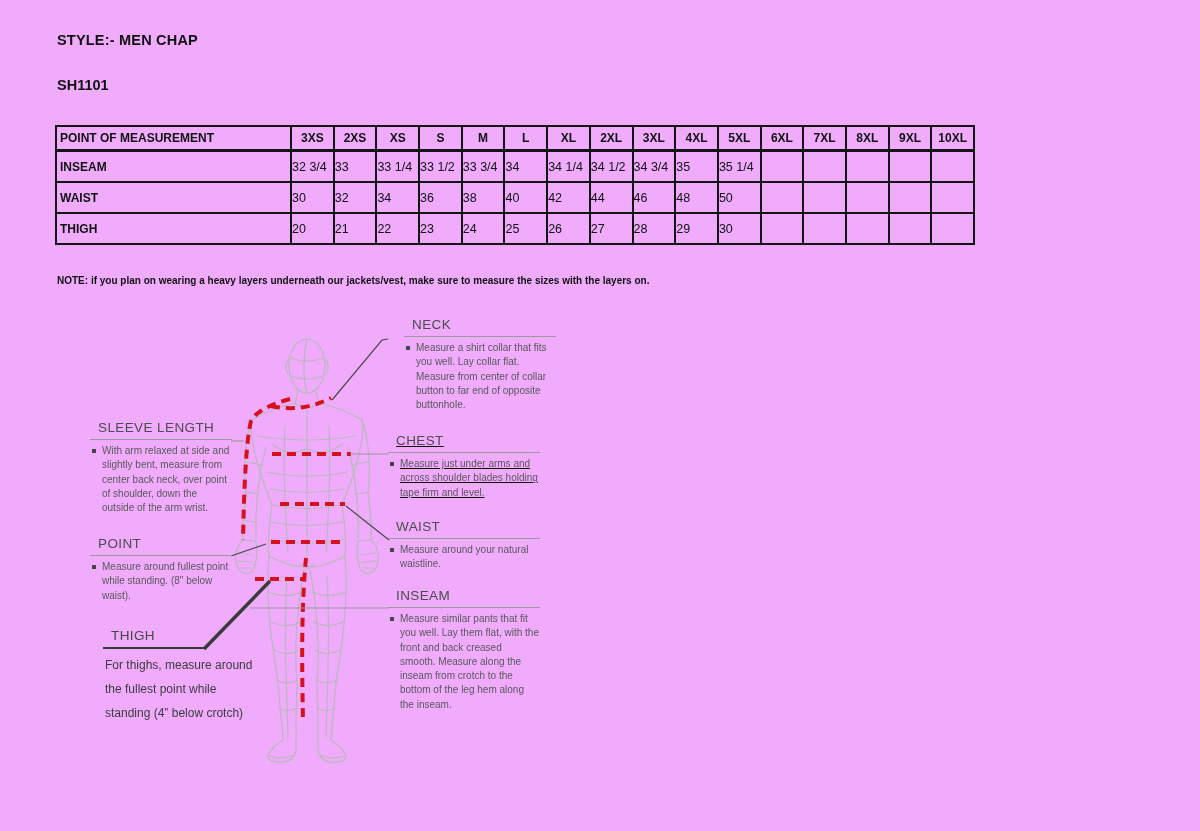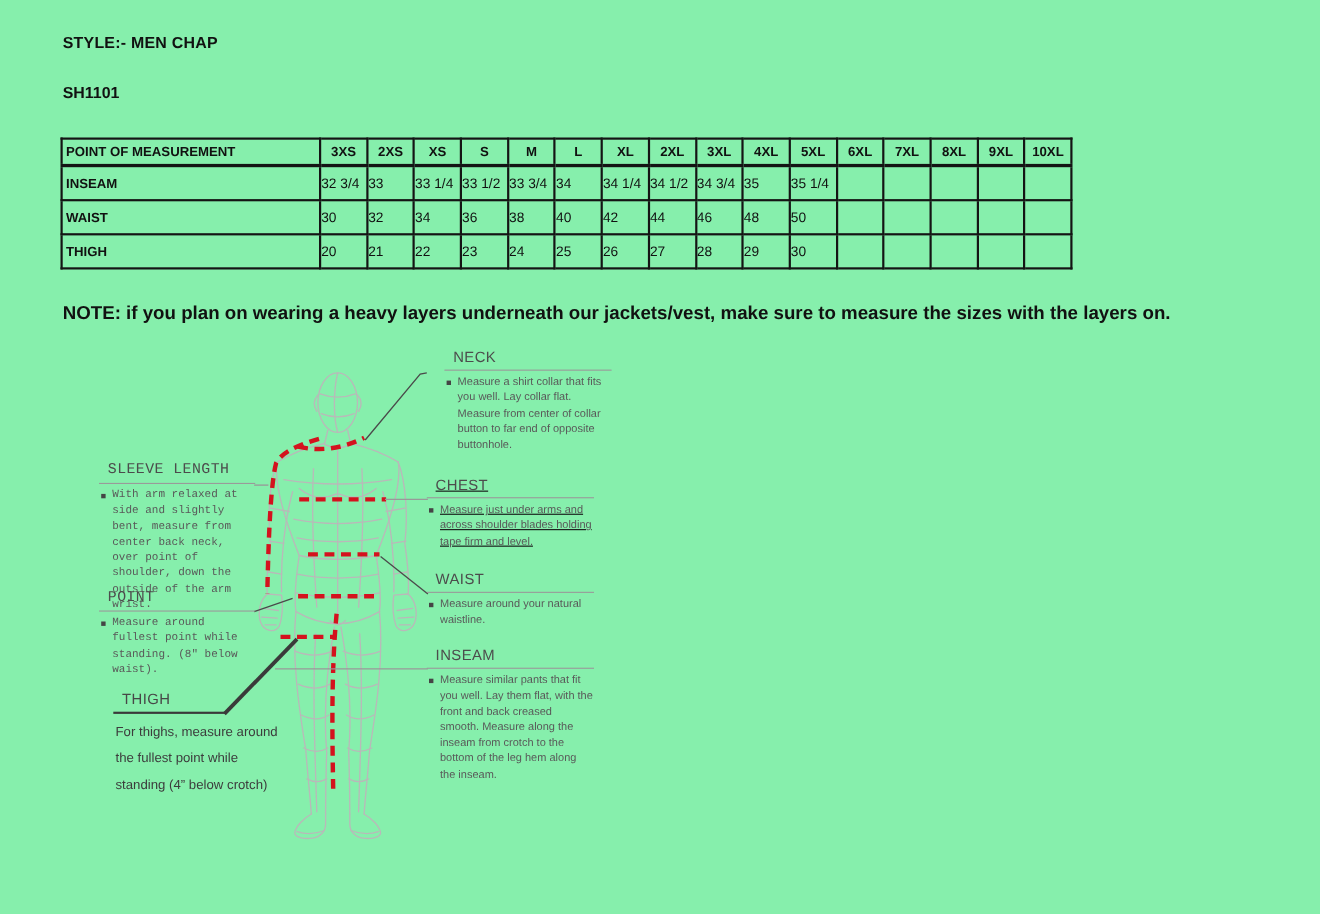--- a/index.html
+++ b/index.html
@@ -1,24 +1,24 @@
 <!DOCTYPE html>
 <html><head>
 <meta charset="utf-8">
 <style>
   html,body{margin:0;padding:0;background:#e9e9e9;}
   .page{
-    position:relative;width:1200px;height:831px;background:#86efac;
+    position:relative;width:1200px;height:831px;background:#f0abfc;
     font-family:"Liberation Sans", sans-serif;color:#111;overflow:hidden;
     margin:0 auto;
   }
   
   .doc-title{position:absolute;left:57px;top:32px;font-size:14.5px;font-weight:bold;letter-spacing:.2px;}
   .doc-code{position:absolute;left:57px;top:77px;font-size:14.5px;font-weight:bold;}
-  .doc-note{position:absolute;left:57px;top:275px;font-size:17px;font-weight:bold;}
+  .doc-note{position:absolute;left:57px;top:275px;font-size:10px;font-weight:bold;}
 
   
   table.size-table{
     position:absolute;left:55px;top:125px;width:920px;
     border-collapse:collapse;table-layout:fixed;
   }
   .size-table th,.size-table td{border:2px solid #141414;overflow:hidden;white-space:nowrap;}
   .size-table thead th{
     height:22px;font-size:12px;font-weight:bold;text-align:center;padding:0;
     border-bottom-width:3px;
@@ -32,21 +32,21 @@
   .sec h3{
     margin:0;padding:0 0 4px 8px;font-size:13.5px;font-weight:400;
     color:#4c4c4c;letter-spacing:.4px;border-bottom:1px solid #9a9a9a;
   }
   .sec p{
     position:relative;margin:4px 0 0 0;padding-left:12px;
     font-size:10px;line-height:14.3px;color:#595959;
   }
   .bullet{position:absolute;left:2px;top:5px;width:4px;height:4px;background:#454545;}
   .sec.right{width:152px;}
-  .sec.left-col{width:142px;font-family:Liberation Mono, monospace;}
+  .sec.left-col{width:142px;}
   .sec.thigh-sec{width:102px;}
   .sec.thigh-sec h3{border-bottom:2px solid #3a3a3a;color:#474747;}
   .sec.thigh-sec p{width:150px;padding-left:2px;color:#3c3c3c;font-size:12px;line-height:24px;}
   svg.figure{position:absolute;left:60px;top:300px;}
 </style>
 </head>
 <body>
 
 <div class="page">
 

